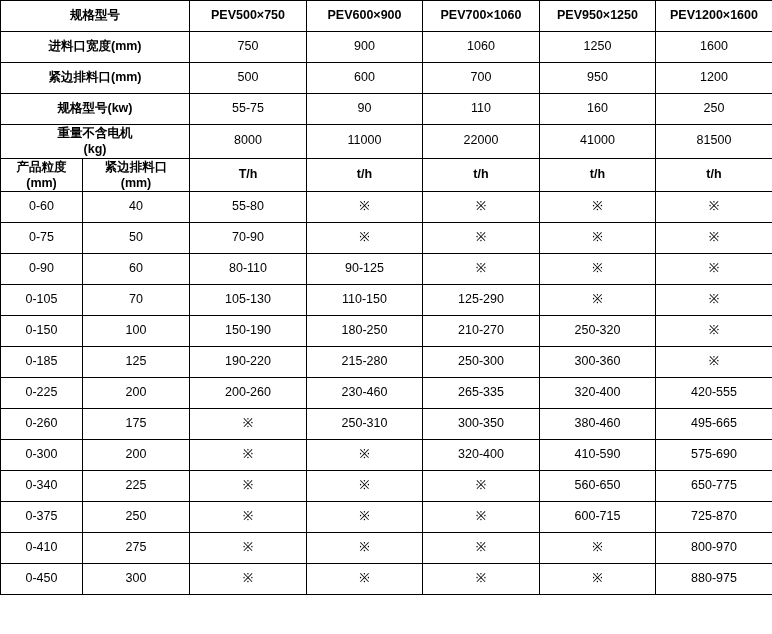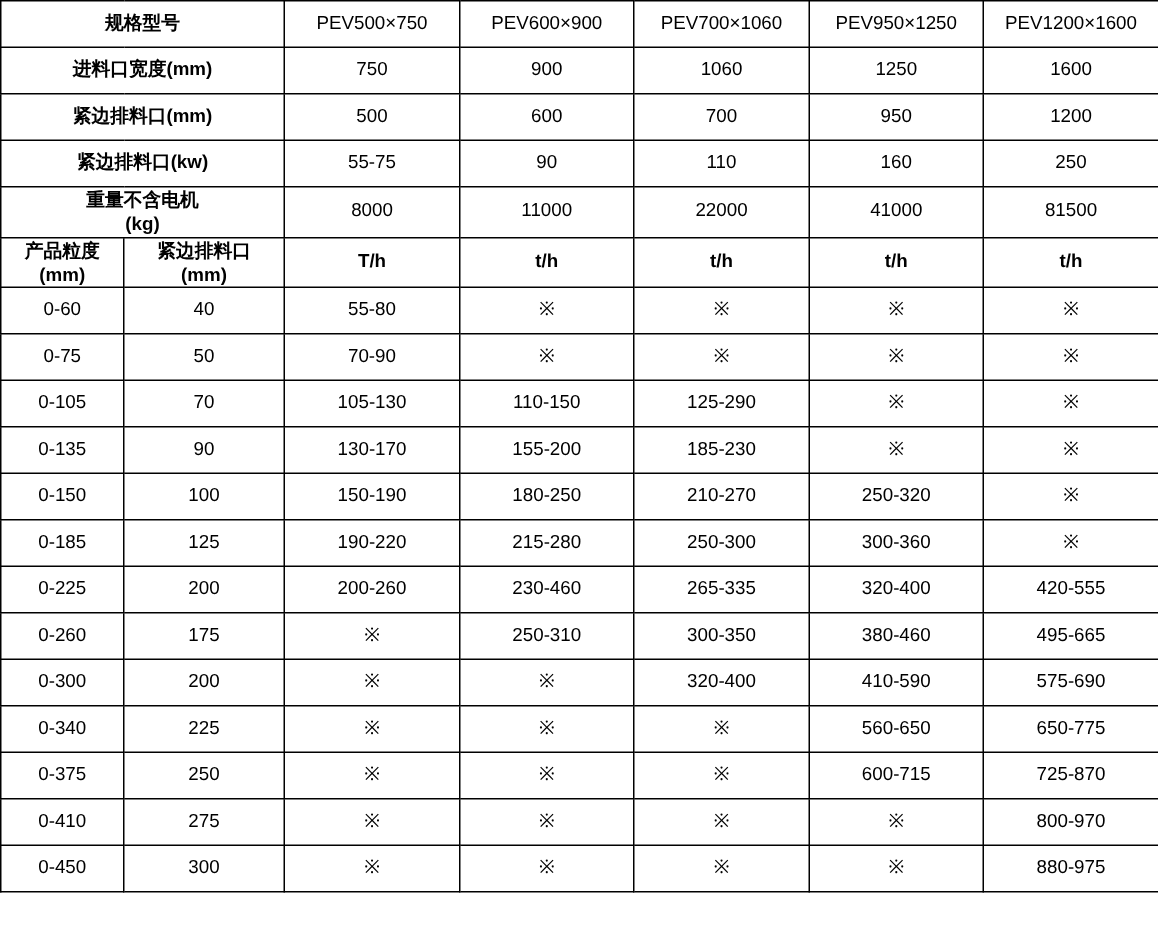--- a/index.html
+++ b/index.html
@@ -34,21 +34,21 @@
     line-height: 1.25;
     height: 30px;
     font-size: 12.5px;
     color: #000000;
   }
   td.head-label {
     font-weight: bold;
     font-size: 13px;
   }
   td.model {
-    font-weight: normal;
+    font-weight: bold;
     font-size: 13px;
   }
   td.tall {
     height: 44px;
   }
   td.unit-head {
     font-size: 13px;
   }
   .two-line {
     display: block;
@@ -109,21 +109,21 @@
       <tr>
         <td class="head-label" colspan="2">紧边排料口(mm)</td>
         <td>500</td>
         <td>600</td>
         <td>700</td>
         <td>950</td>
         <td>1200</td>
       </tr>
 
       <tr>
-        <td class="head-label" colspan="2">紧边排料口(kw)</td>
+        <td class="head-label" colspan="2">规格型号(kw)</td>
         <td>55-75</td>
         <td>90</td>
         <td>110</td>
         <td>160</td>
         <td>250</td>
       </tr>
 
       <tr>
         <td class="head-label tall" colspan="2">
           <span class="two-line">重量不含电机</span>
@@ -165,41 +165,41 @@
       <tr>
         <td class="row-label">0-75</td>
         <td class="row-label">50</td>
         <td class="mark">70-90</td>
         <td class="mark">※</td>
         <td class="mark">※</td>
         <td class="mark">※</td>
         <td class="mark">※</td>
       </tr>
 
+      <tr>
+        <td class="row-label">0-90</td>
+        <td class="row-label">60</td>
+        <td class="mark">80-110</td>
+        <td class="mark">90-125</td>
+        <td class="mark">※</td>
+        <td class="mark">※</td>
+        <td class="mark">※</td>
+      </tr>
 
       <tr>
         <td class="row-label">0-105</td>
         <td class="row-label">70</td>
         <td class="mark">105-130</td>
         <td class="mark">110-150</td>
         <td class="mark">125-290</td>
         <td class="mark">※</td>
         <td class="mark">※</td>
       </tr>
 
 
-      <tr>
-        <td class="row-label">0-135</td>
-        <td class="row-label">90</td>
-        <td class="mark">130-170</td>
-        <td class="mark">155-200</td>
-        <td class="mark">185-230</td>
-        <td class="mark">※</td>
-        <td class="mark">※</td>
-      </tr>
 
       <tr>
         <td class="row-label">0-150</td>
         <td class="row-label">100</td>
         <td class="mark">150-190</td>
         <td class="mark">180-250</td>
         <td class="mark">210-270</td>
         <td class="mark">250-320</td>
         <td class="mark">※</td>
       </tr>

